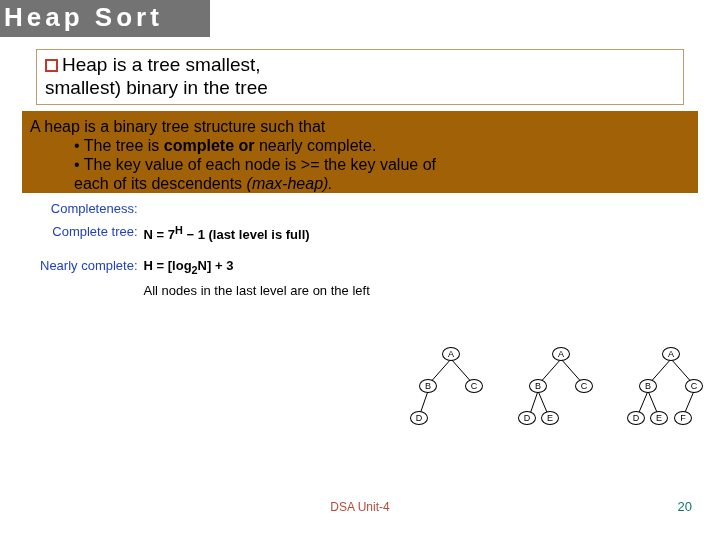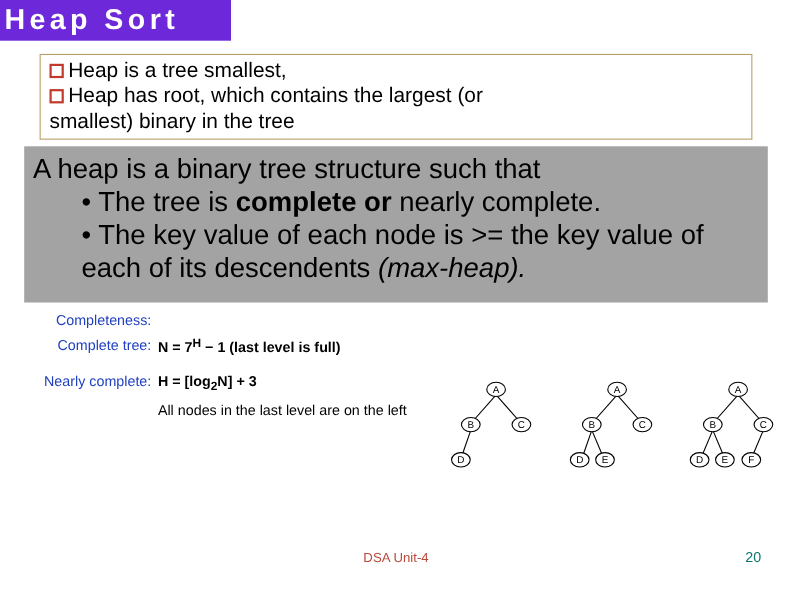--- a/index.html
+++ b/index.html
@@ -4,21 +4,21 @@
 <style>
   * { margin: 0; padding: 0; box-sizing: border-box; }
   body {
     width: 720px;
     height: 540px;
     font-family: Arial, sans-serif;
     background: #fff;
     position: relative;
   }
   .title-bar {
-    background: #6d28d9;
+    background: #737373;
     color: #fff;
     font-weight: bold;
     font-size: 26px;
     letter-spacing: 4px;
     padding: 2px 8px 4px 4px;
     width: 210px;
   }
   .box1 {
     border: 1px solid #b9a06b;
     margin: 12px 36px 6px 36px;
@@ -29,24 +29,24 @@
   .sq {
     display: inline-block;
     width: 13px;
     height: 13px;
     border: 2px solid #c0392b;
     margin-right: 4px;
     position: relative;
     top: 1px;
   }
   .box2 {
-    background: #a3a3a3;
+    background: #a16207;
     margin: 6px 22px 2px 22px;
-    padding: 6px 8px 16px 8px;
-    font-size: 25px;
+    padding: 6px 8px 0 8px;
+    font-size: 16px;
     line-height: 1.2;
   }
   .sub { padding-left: 44px; }
   .defs {
     font-size: 13px;
     margin: 4px 18px 0 38px;
     line-height: 1.6;
   }
   .defs .blue { color: #2040c0; text-align: right; }
   .defs td { vertical-align: top; padding-right: 4px; }
@@ -86,21 +86,20 @@
     color: #0f766e;
   }
 </style>
 </head>
 <body>
 
 <div class="title-bar">Heap Sort</div>
 
 <div class="box1">
   <div><span class="sq"></span><span>Heap is a tree smallest,</span></div>
-  <div><span class="sq"></span><span>Heap has root, which contains the largest (or</span></div>
   <div style="padding-left:0"><span>smallest) binary in the tree</span></div>
 </div>
 
 <div class="box2">
   <div>A heap is a binary tree structure such that</div>
   <div class="sub">
     <span>• The tree is </span><b>complete</b><b> or </b><span>nearly complete.</span>
   </div>
   <div class="sub">• The key value of each node is &gt;= the key value of</div>
   <div class="sub">

